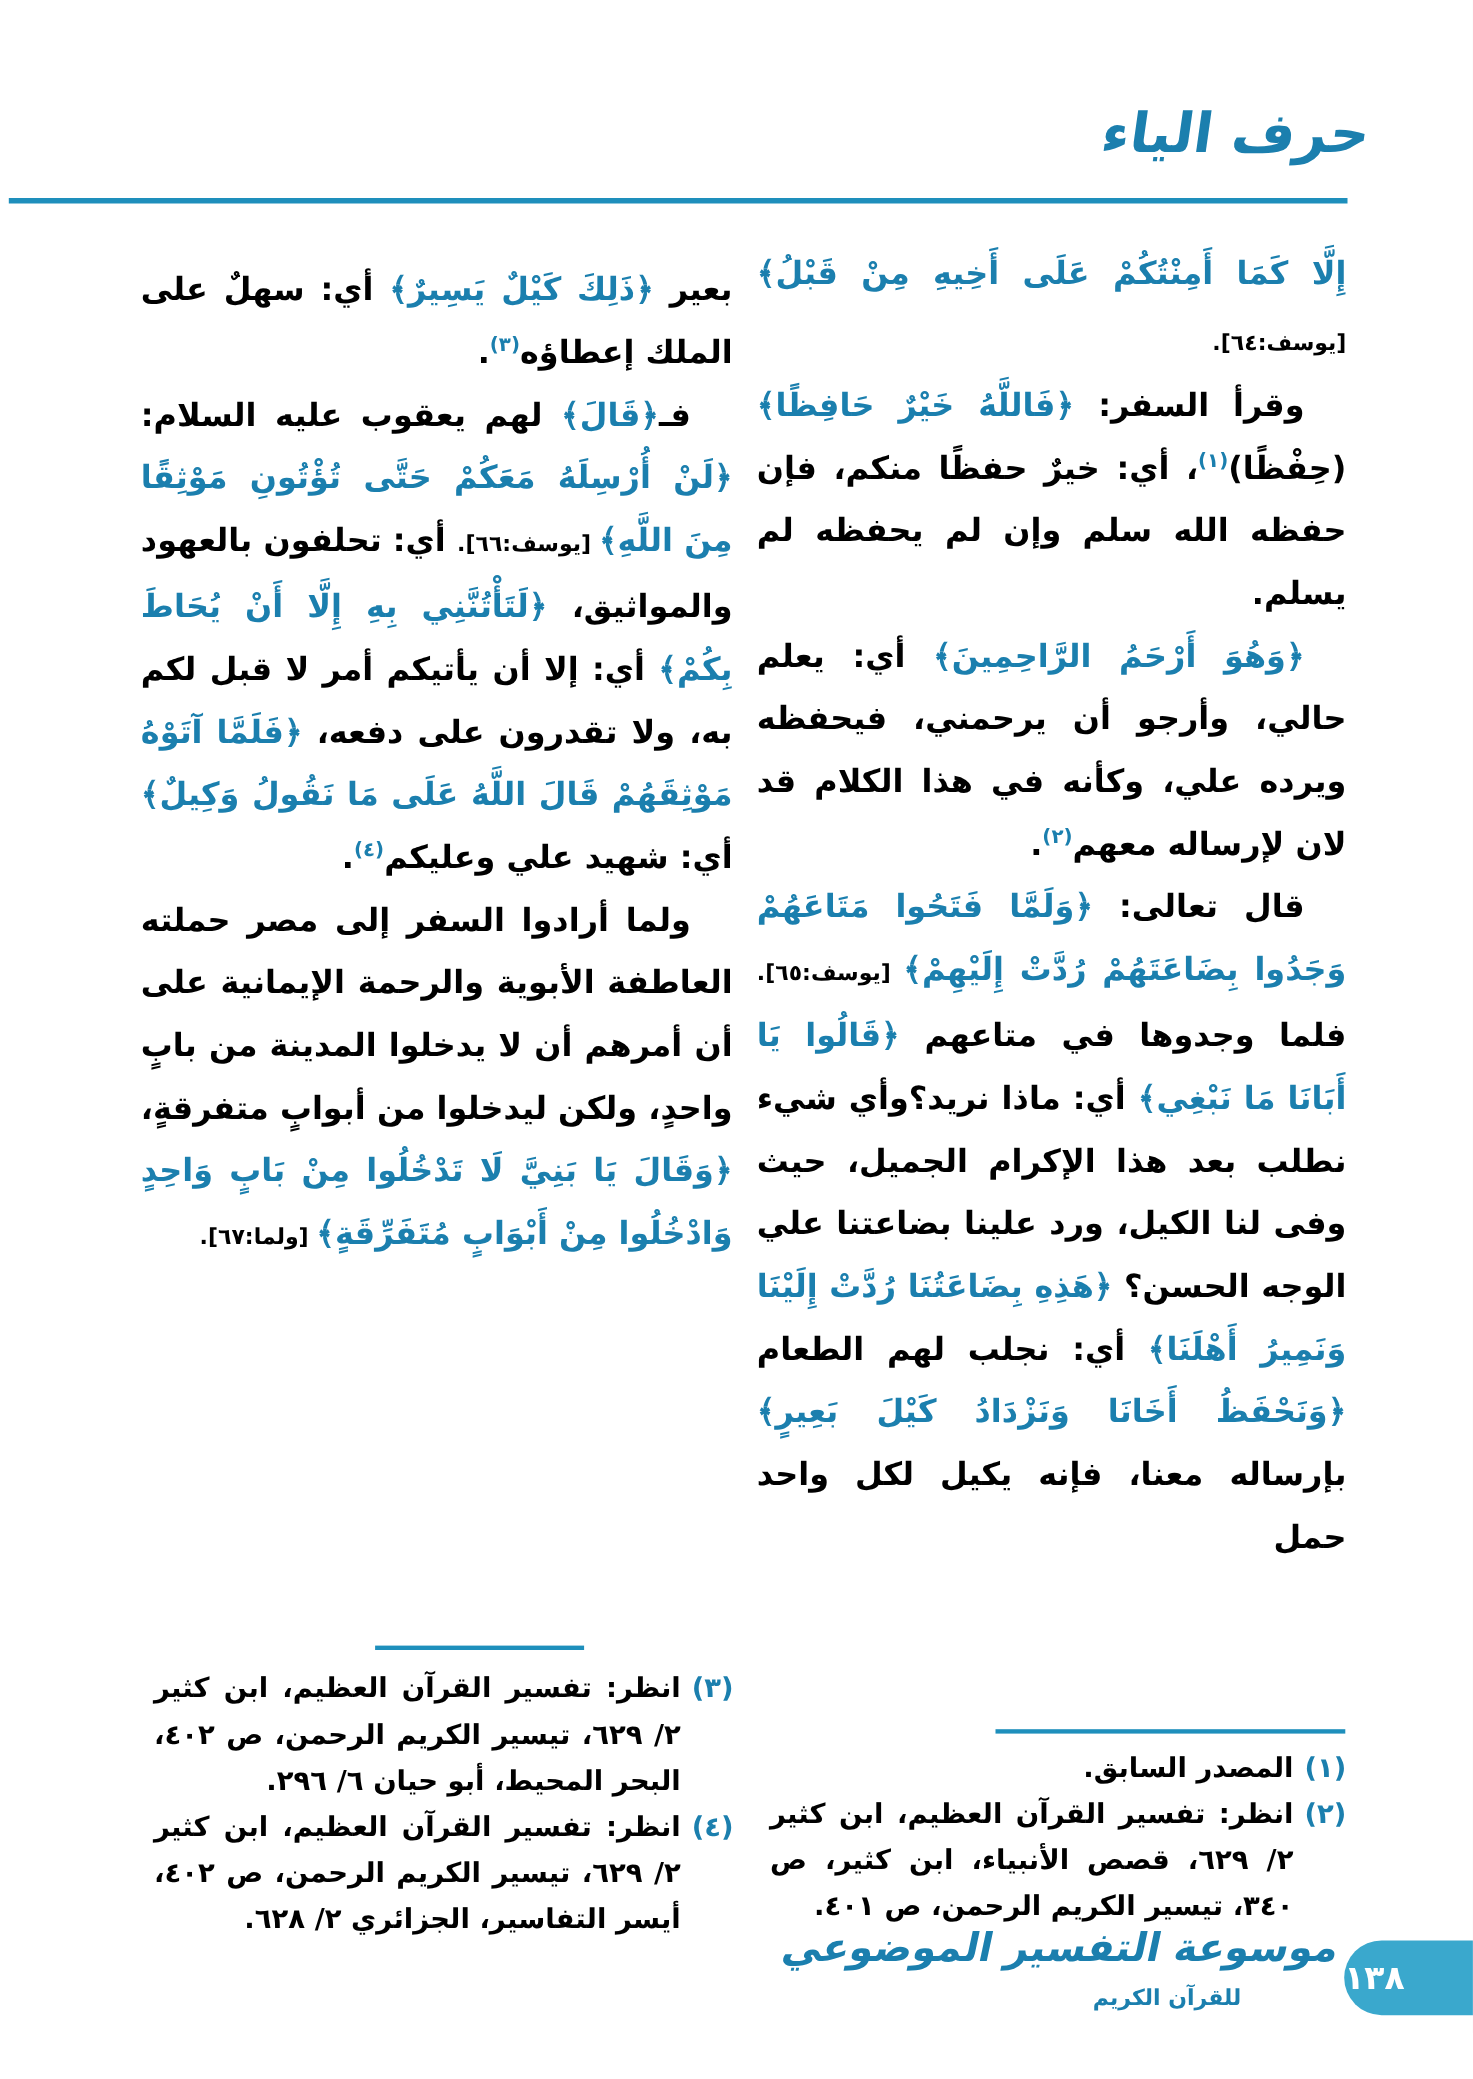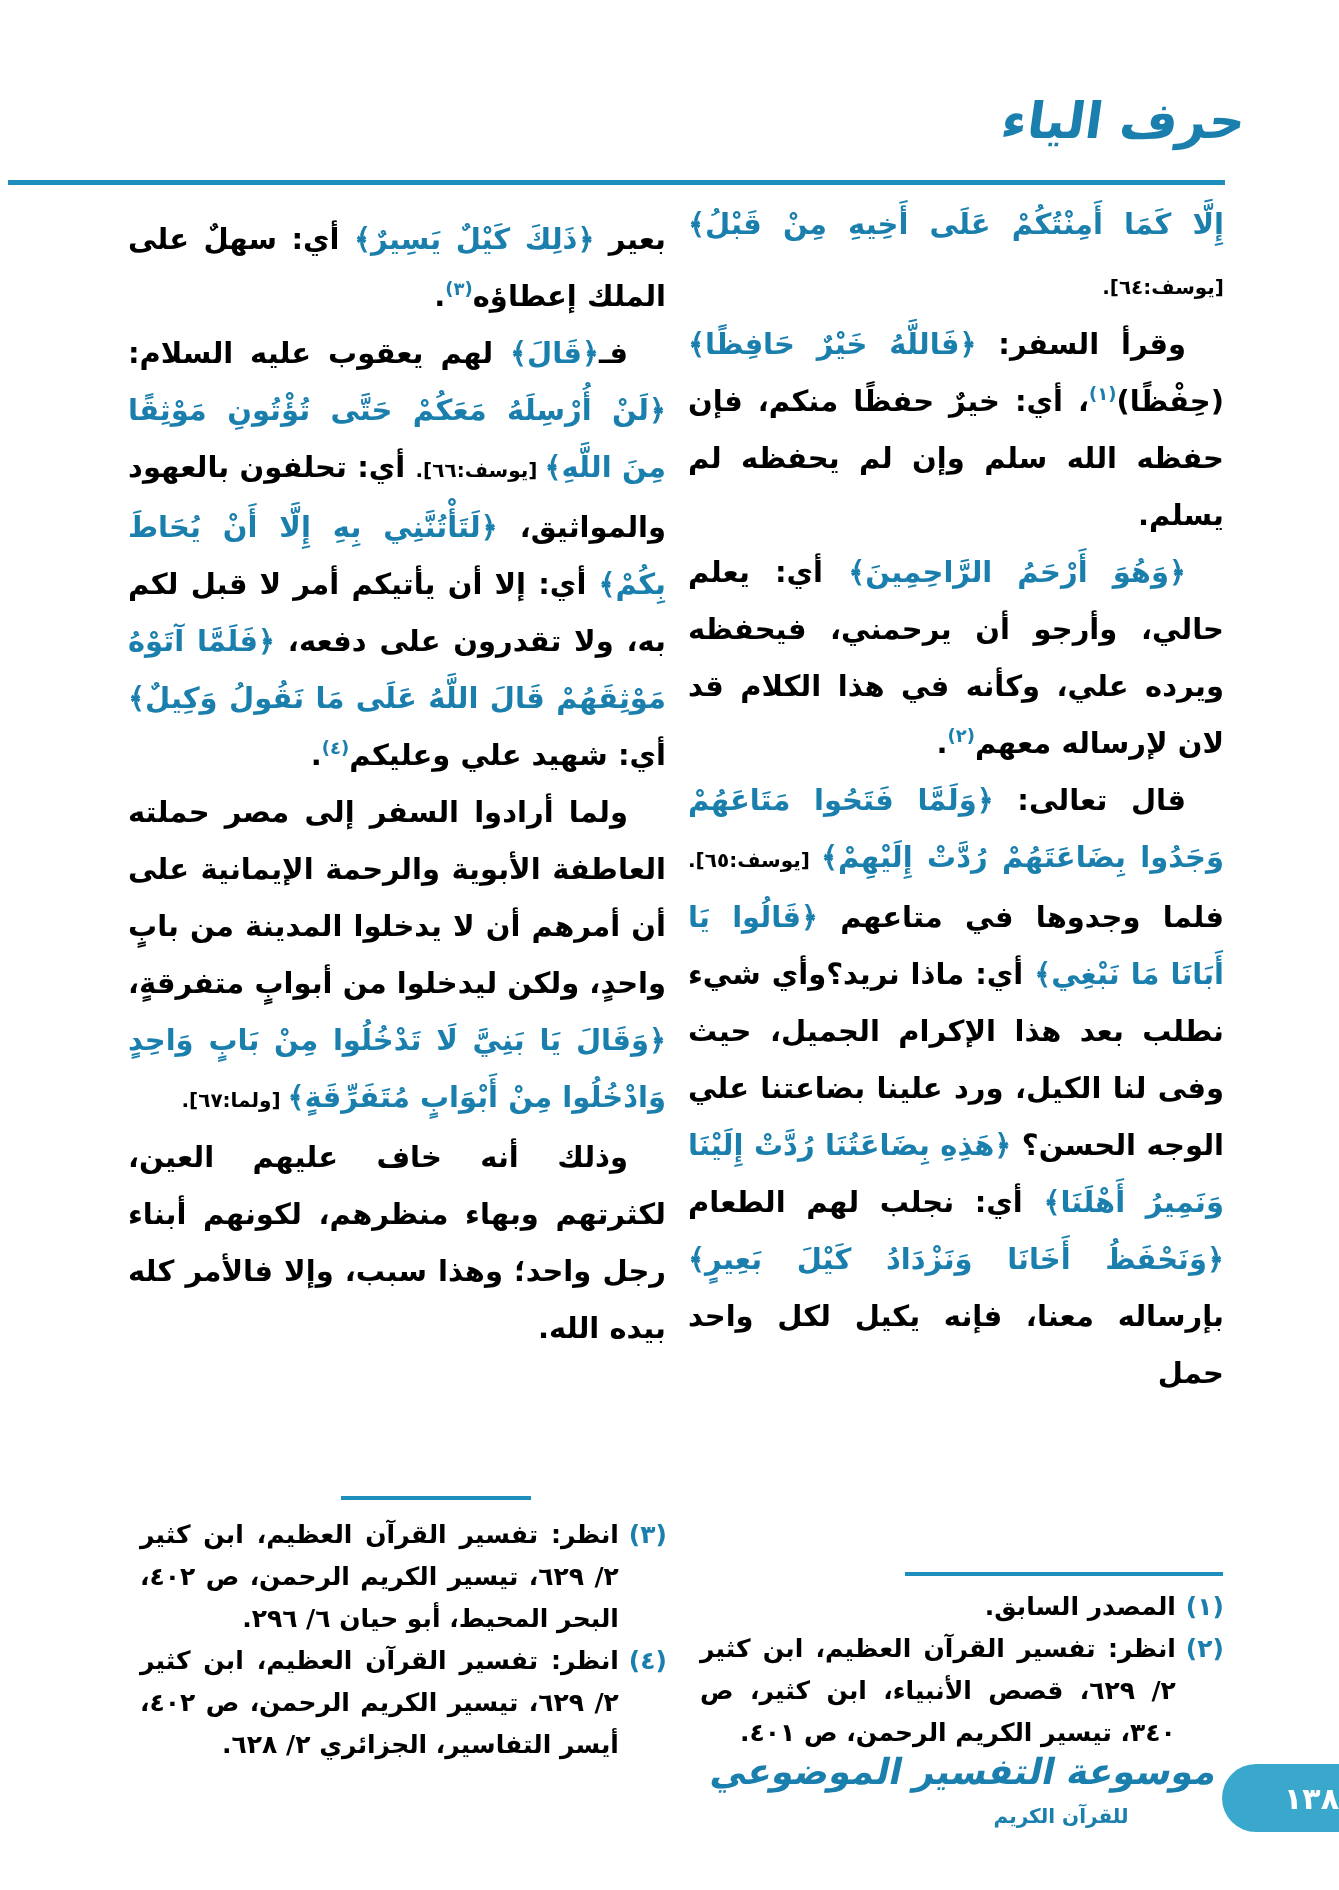--- a/index.html
+++ b/index.html
@@ -17,21 +17,21 @@
     position:absolute; top:180px; left:8px; width:1217px; height:5px;
     background:var(--rule,#1e8fbc);
   }
   .col {
     position:absolute; font-size:29px; font-weight:bold; line-height:57px;
     text-align:justify; text-align-last:right;
   }
   .col-right { top:196px; left:688px; width:536px; }
   .col-left  { top:211px; left:128px; width:538px; }
   .para { margin:0; text-indent:38px; }
-  .para.flush { text-indent:0; }
+  .para.flush { text-indent:0;margin-top:24px; }
   .para.cont  { text-align-last:justify; }
   .run-t { color:var(--body_text,#000); }
   .run-q { color:var(--accent_text,#1b7fae); }
   .run-r { font-weight:bold; font-size:20px; }
   .run-s {
     color:var(--accent_text,#1b7fae); font-size:18px;
     vertical-align:super; line-height:0;
   }
   .fn-sep { position:absolute; height:4px; background:var(--rule,#1e8fbc); }
   .fn-sep-right { top:1572px; left:905px; width:318px; }
@@ -50,21 +50,21 @@
     text-align:center; color:var(--accent_text,#1b7fae);
   }
   .logo-main {
     font-size:36px; font-weight:bold; transform:skewX(-12deg);
     line-height:64px; white-space:nowrap;
   }
   .logo-sub { font-size:20px; font-weight:bold; line-height:24px; }
   .page-badge {
     position:absolute; top:1764px; left:1222px; width:117px; height:68px;
     background:var(--badge,#3aa8cd); border-radius:34px 0 0 34px;
-    display:flex; align-items:center; justify-content:flex-start;
+    display:flex; align-items:center; justify-content:flex-end;
     color:var(--number_color,#fff); font-size:30px; font-weight:bold;
   }
 </style>
 </head>
 <body>
 
 <div class="page">
 
   <div class="chapter-title">حرف الياء</div>
   <div class="header-rule"></div>
@@ -72,21 +72,20 @@
   <div class="col col-right">
       <p class="para flush"><span class="run-q">إِلَّا كَمَا أَمِنْتُكُمْ عَلَى أَخِيهِ مِنْ قَبْلُ﴾</span><span class="run-r"> [يوسف:٦٤].</span></p>
       <p class="para"><span class="run-t">وقرأ السفر: </span><span class="run-q">﴿فَاللَّهُ خَيْرٌ حَافِظًا﴾</span><span class="run-t"> (حِفْظًا)</span><span class="run-s">(١)</span><span class="run-t">، أي: خيرٌ حفظًا منكم، فإن حفظه الله سلم وإن لم يحفظه لم يسلم.</span></p>
       <p class="para"><span class="run-q">﴿وَهُوَ أَرْحَمُ الرَّاحِمِينَ﴾</span><span class="run-t"> أي: يعلم حالي، وأرجو أن يرحمني، فيحفظه ويرده علي، وكأنه في هذا الكلام قد لان لإرساله معهم</span><span class="run-s">(٢)</span><span class="run-t">.</span></p>
       <p class="para cont"><span class="run-t">قال تعالى: </span><span class="run-q">﴿وَلَمَّا فَتَحُوا مَتَاعَهُمْ وَجَدُوا بِضَاعَتَهُمْ رُدَّتْ إِلَيْهِمْ﴾</span><span class="run-r"> [يوسف:٦٥].</span><span class="run-t"> فلما وجدوها في متاعهم </span><span class="run-q">﴿قَالُوا يَا أَبَانَا مَا نَبْغِي﴾</span><span class="run-t"> أي: ماذا نريد؟وأي شيء نطلب بعد هذا الإكرام الجميل، حيث وفى لنا الكيل، ورد علينا بضاعتنا علي الوجه الحسن؟ </span><span class="run-q">﴿هَذِهِ بِضَاعَتُنَا رُدَّتْ إِلَيْنَا وَنَمِيرُ أَهْلَنَا﴾</span><span class="run-t"> أي: نجلب لهم الطعام </span><span class="run-q">﴿وَنَحْفَظُ أَخَانَا وَنَزْدَادُ كَيْلَ بَعِيرٍ﴾</span><span class="run-t"> بإرساله معنا، فإنه يكيل لكل واحد حمل</span></p>
     </div>
   <div class="col col-left">
       <p class="para flush"><span class="run-t">بعير </span><span class="run-q">﴿ذَلِكَ كَيْلٌ يَسِيرٌ﴾</span><span class="run-t"> أي: سهلٌ على الملك إعطاؤه</span><span class="run-s">(٣)</span><span class="run-t">.</span></p>
       <p class="para"><span class="run-t">فـ</span><span class="run-q">﴿قَالَ﴾</span><span class="run-t"> لهم يعقوب عليه السلام: </span><span class="run-q">﴿لَنْ أُرْسِلَهُ مَعَكُمْ حَتَّى تُؤْتُونِ مَوْثِقًا مِنَ اللَّهِ﴾</span><span class="run-r"> [يوسف:٦٦].</span><span class="run-t"> أي: تحلفون بالعهود والمواثيق، </span><span class="run-q">﴿لَتَأْتُنَّنِي بِهِ إِلَّا أَنْ يُحَاطَ بِكُمْ﴾</span><span class="run-t"> أي: إلا أن يأتيكم أمر لا قبل لكم به، ولا تقدرون على دفعه، </span><span class="run-q">﴿فَلَمَّا آتَوْهُ مَوْثِقَهُمْ قَالَ اللَّهُ عَلَى مَا نَقُولُ وَكِيلٌ﴾</span><span class="run-t"> أي: شهيد علي وعليكم</span><span class="run-s">(٤)</span><span class="run-t">.</span></p>
       <p class="para"><span class="run-t">ولما أرادوا السفر إلى مصر حملته العاطفة الأبوية والرحمة الإيمانية على أن أمرهم أن لا يدخلوا المدينة من بابٍ واحدٍ، ولكن ليدخلوا من أبوابٍ متفرقةٍ، </span><span class="run-q">﴿وَقَالَ يَا بَنِيَّ لَا تَدْخُلُوا مِنْ بَابٍ وَاحِدٍ وَادْخُلُوا مِنْ أَبْوَابٍ مُتَفَرِّقَةٍ﴾</span><span class="run-r"> [ولما:٦٧].</span></p>
-      <p class="para"><span class="run-t">وذلك أنه خاف عليهم العين، لكثرتهم وبهاء منظرهم، لكونهم أبناء رجل واحد؛ وهذا سبب، وإلا فالأمر كله بيده الله.</span></p>
     </div>
 
   <div class="fn-sep fn-sep-right"></div>
   <div class="fn-sep fn-sep-left"></div>
 
   <div class="footnotes footnotes-right">
       <div class="footnote">
         <span class="fn-marker">(١)</span>
         <span class="fn-text">المصدر السابق.</span>
       </div>

